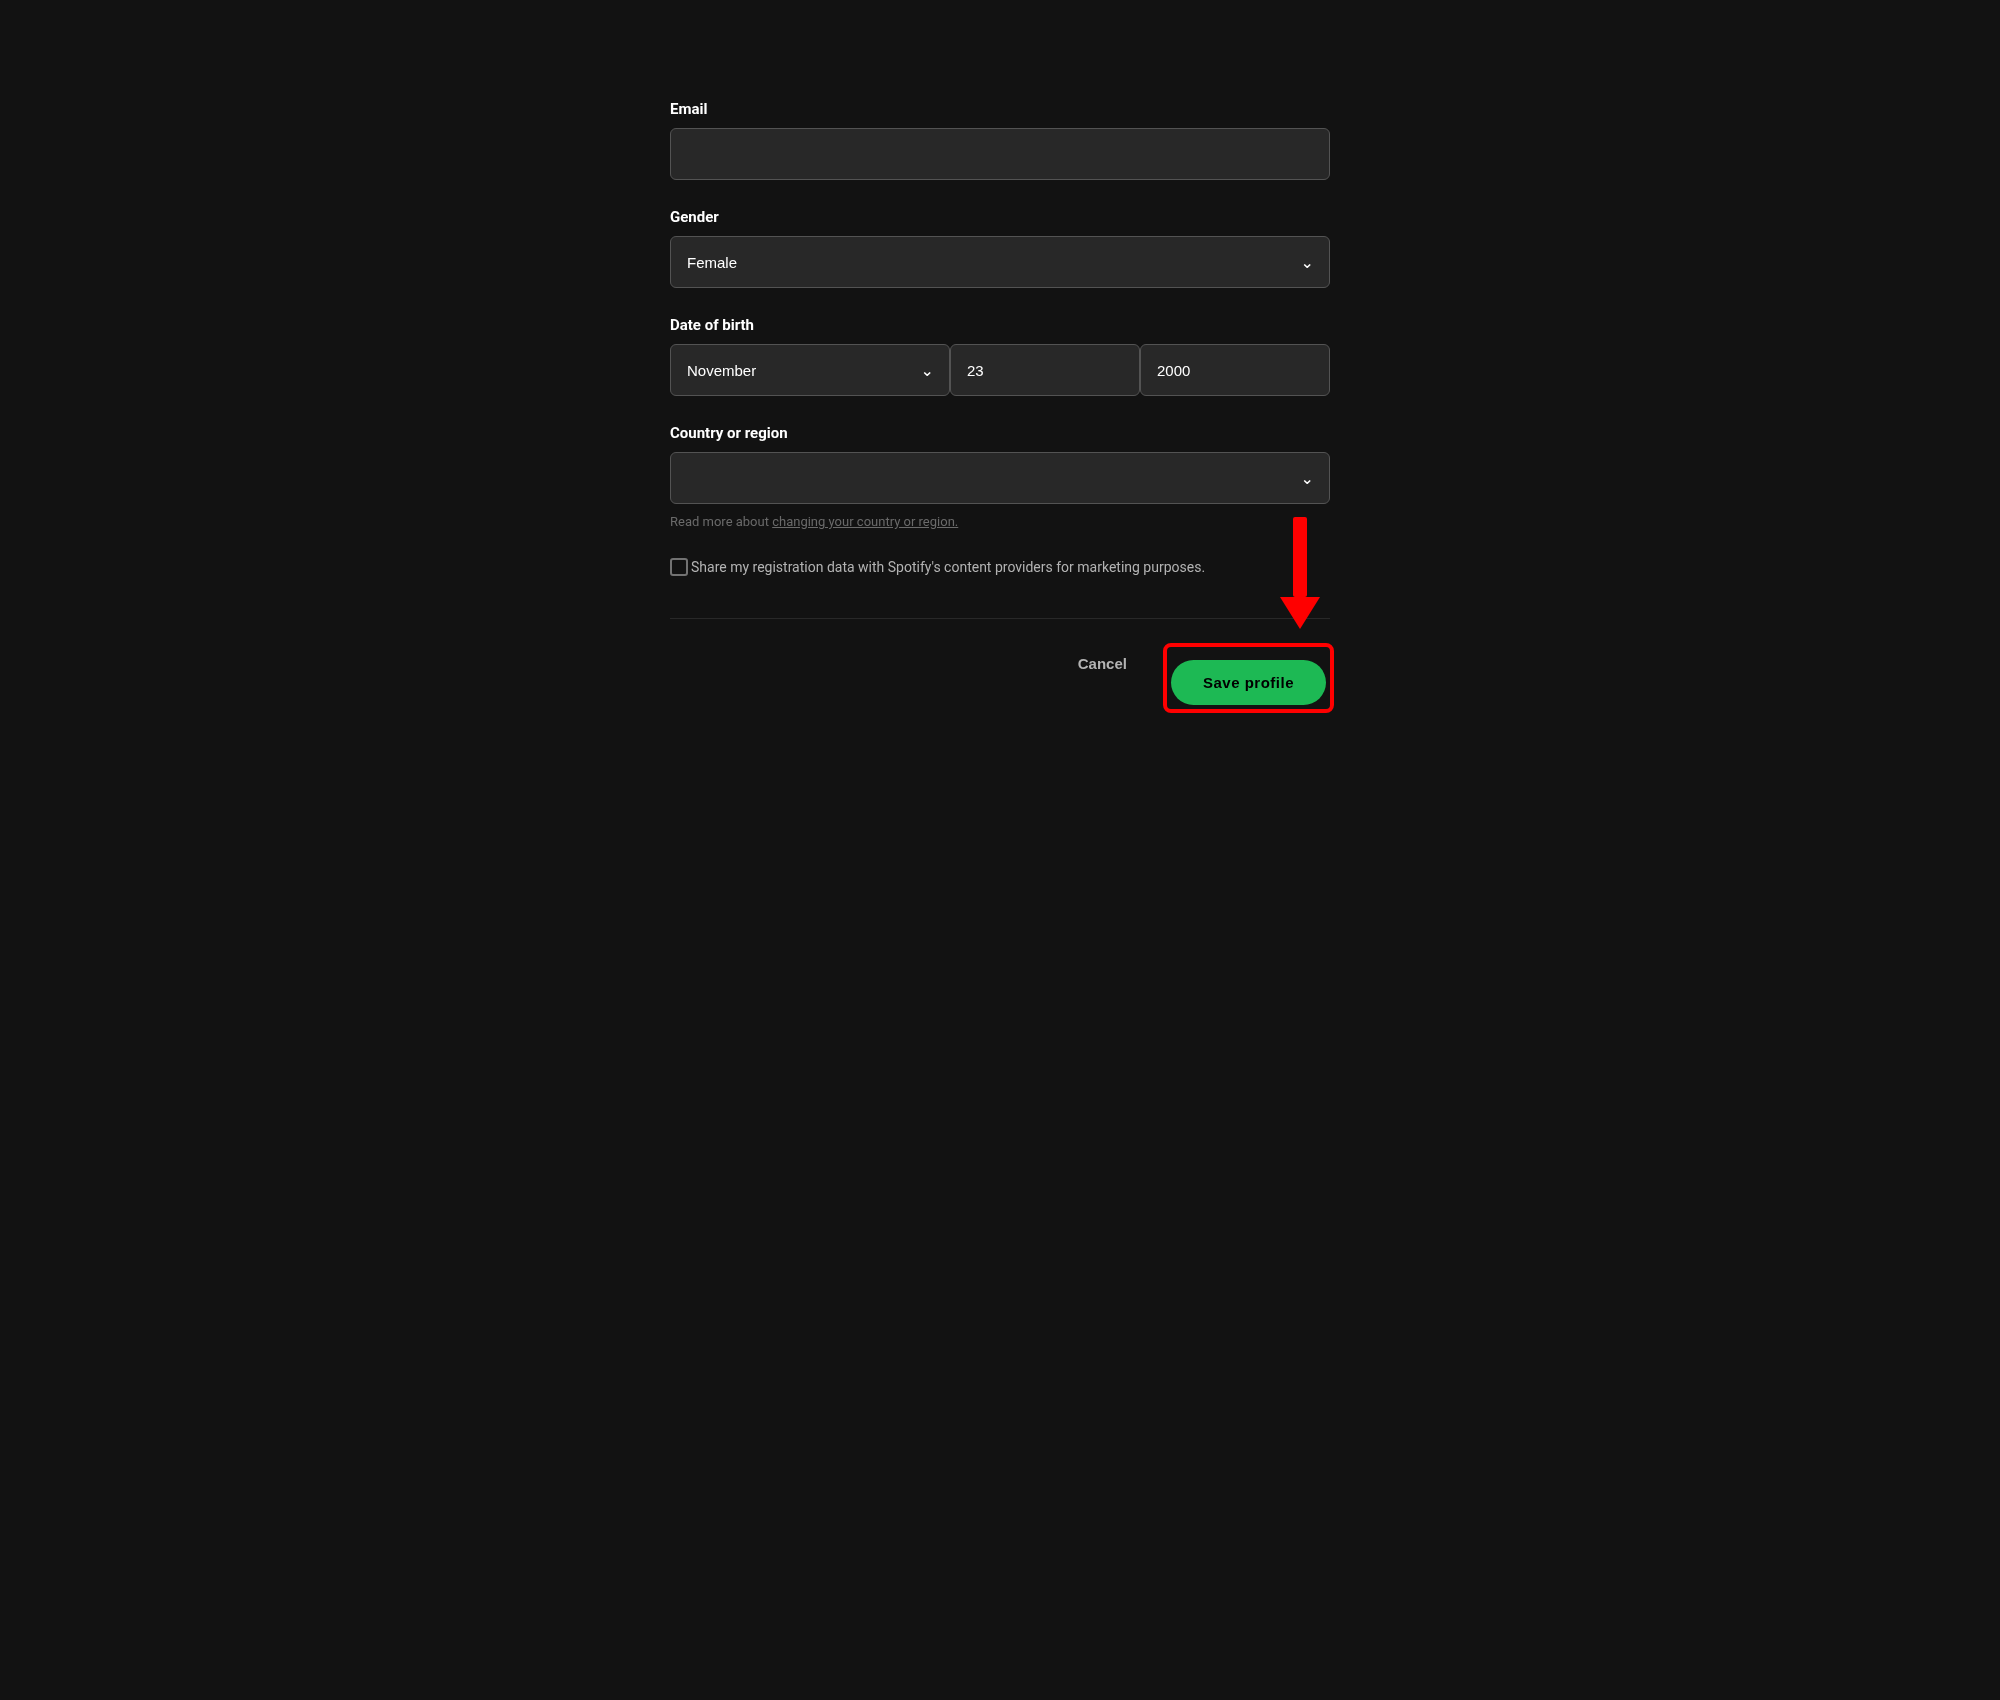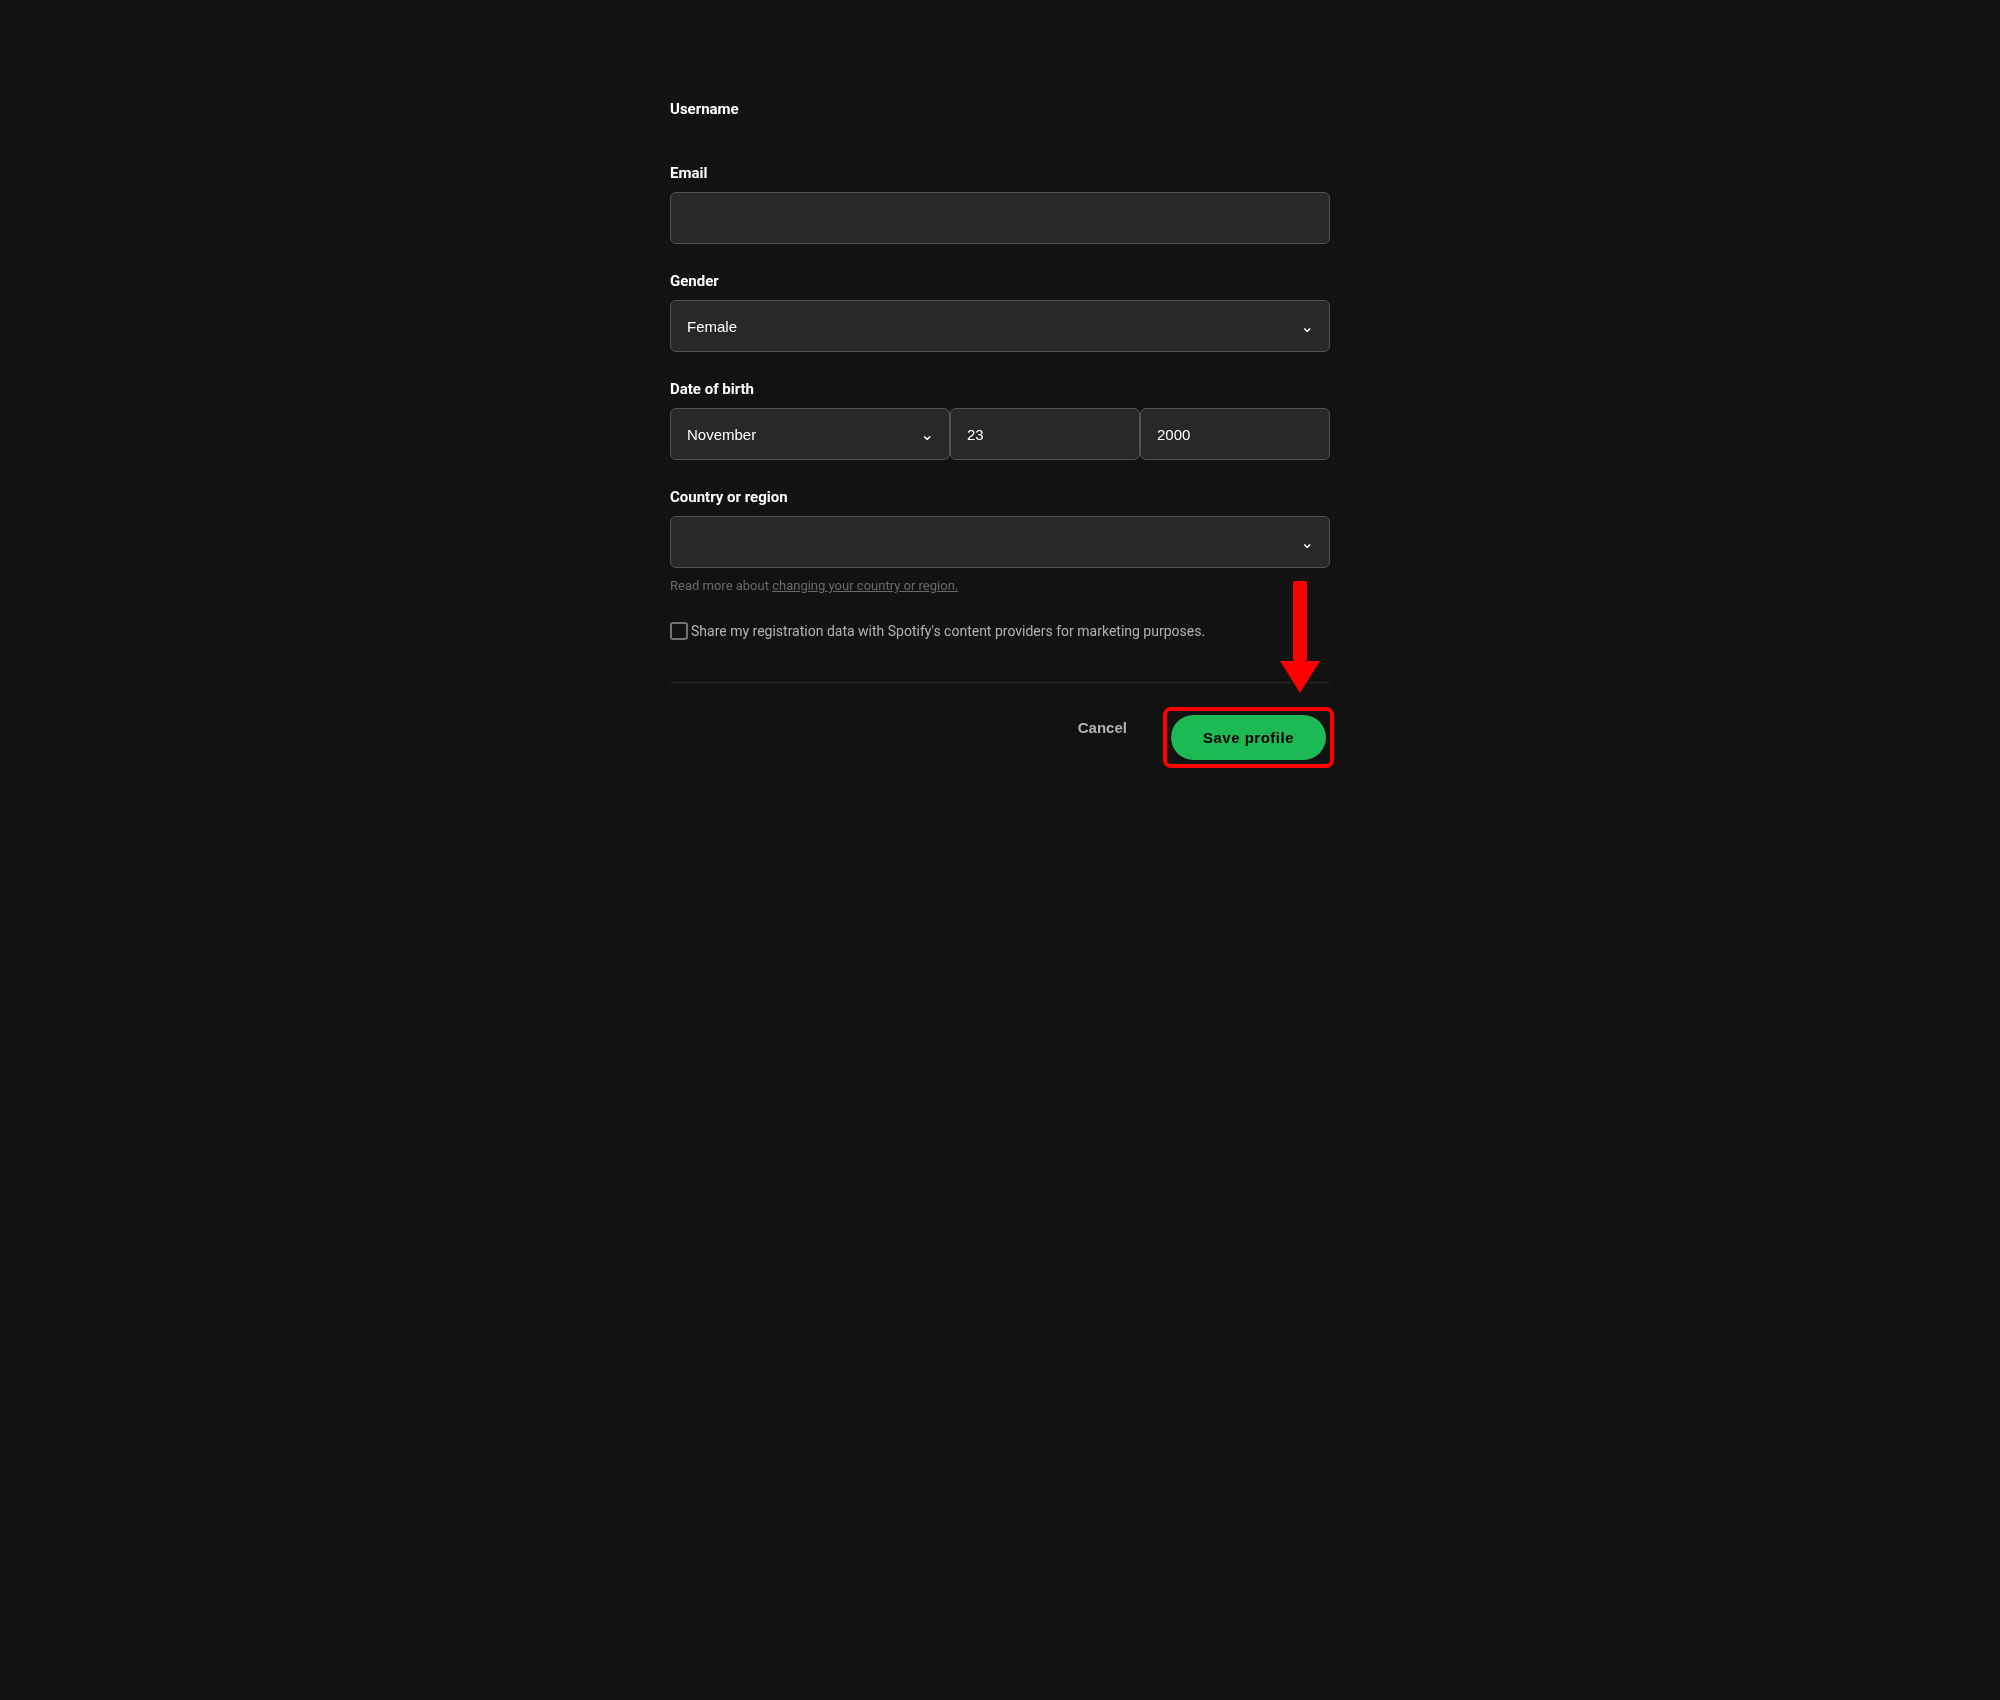--- a/index.html
+++ b/index.html
@@ -181,20 +181,21 @@
     .save-btn {
       background-color: #1db954;
       color: #000000;
       border: none;
       border-radius: 50px;
       padding: 14px 32px;
       font-size: 15px;
       font-weight: 900;
       cursor: pointer;
       letter-spacing: 0.5px;
+      margin-top: 9px;
     }
 
     
     .arrow-annotation {
       position: absolute;
       right: 10px;
       top: -130px;
       display: flex;
       flex-direction: column;
       align-items: center;
@@ -222,24 +223,20 @@
       border-radius: 4px;
       padding: 4px;
     }
   </style>
 </head>
 <body>
 
 <div class="page-container">
 
 
-  <div class="form-section">
-    <label class="form-label">Username</label>
-    <div class="username-value"></div>
-  </div>
 
   <div class="form-section">
     <label class="form-label">Email</label>
     <input type="email" class="form-input" value="" style="">
   </div>
 
 
   <div class="form-section">
     <label class="form-label">Gender</label>
     <div class="select-wrapper">

